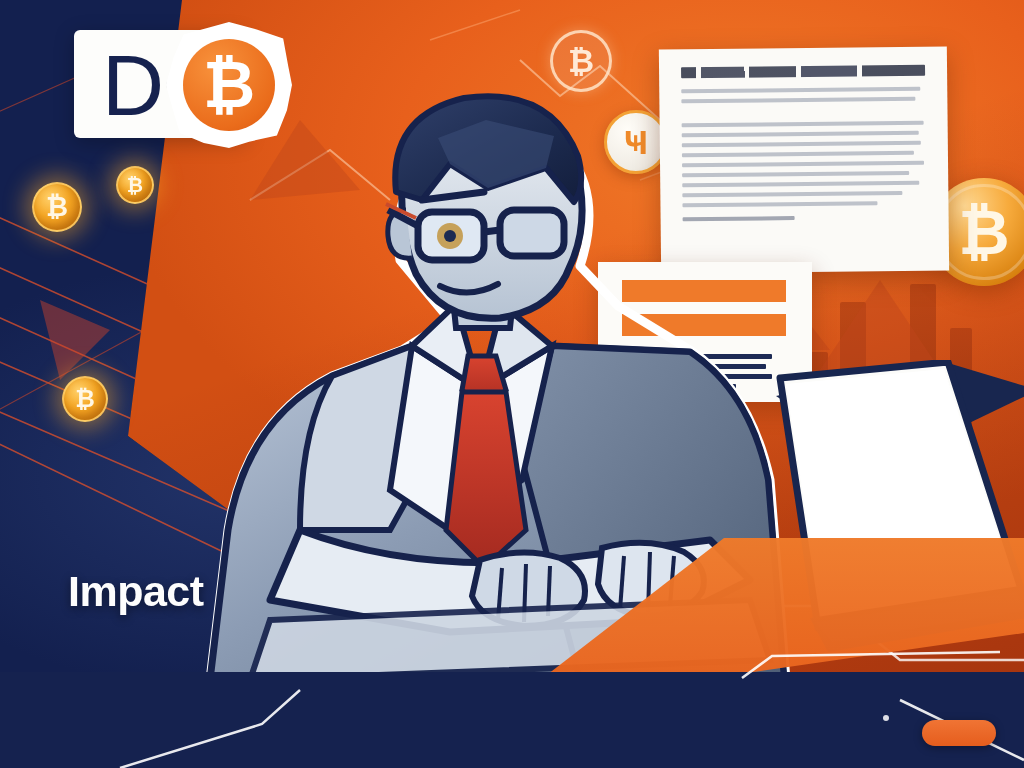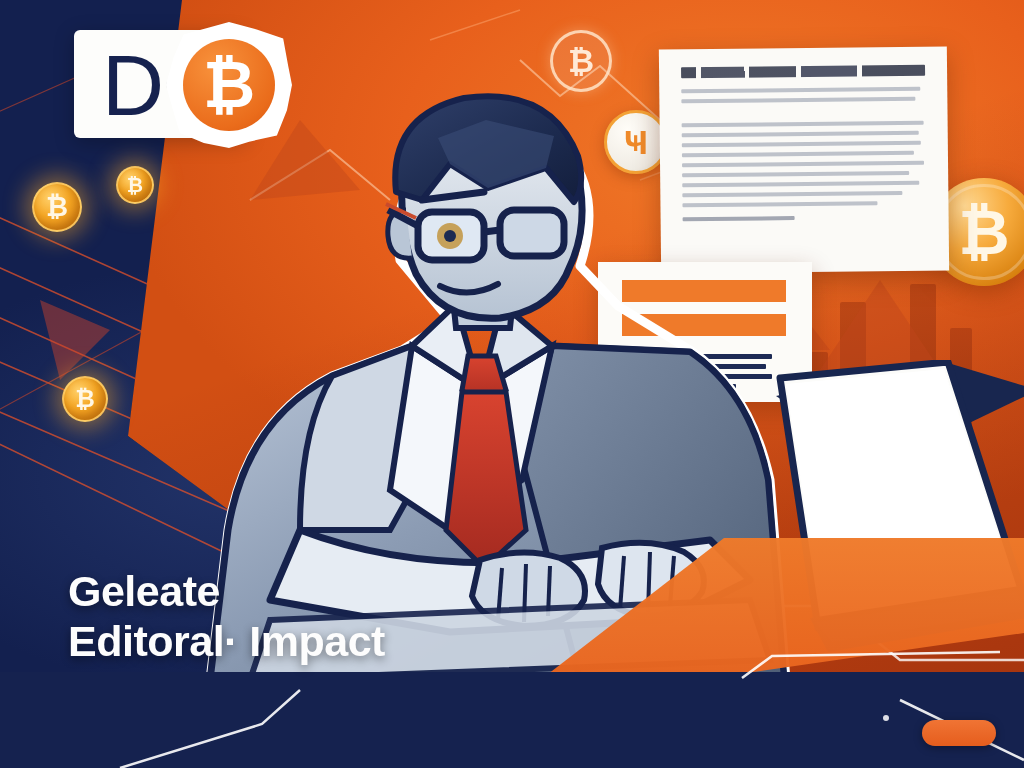--- a/index.html
+++ b/index.html
@@ -379,19 +379,18 @@
   </svg>
 
   <div class="logo-card">
     <div class="logo-d">D</div>
   </div>
   <div class="logo-badge">
     <div class="btc">₿</div>
   </div>
 
   <div class="headline">
-    <span>Geleate</span>
-    <span class="l2">Editoral· Impact</span>
+    <span>Impact</span>
   </div>
 
   <div class="cta-pill"></div>
 
 </div>
 
 </body></html>

